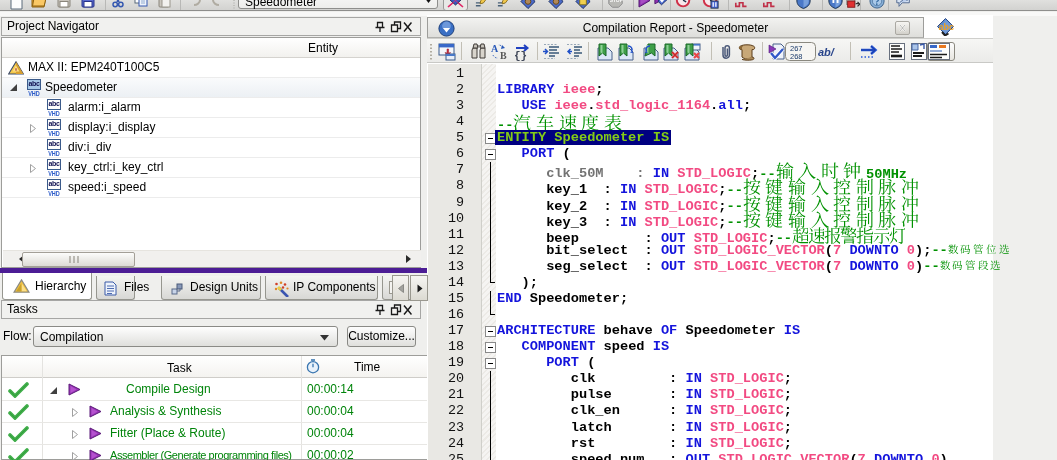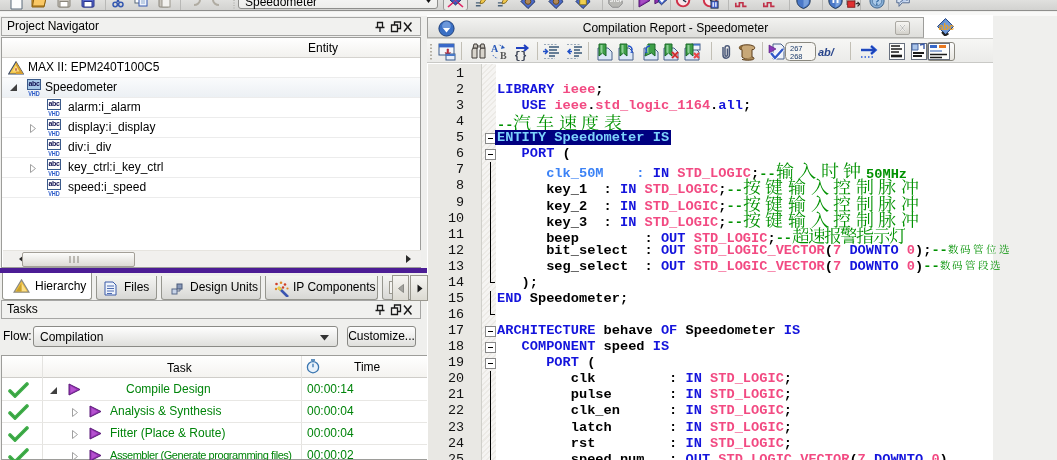--- a/index.html
+++ b/index.html
@@ -44,21 +44,21 @@
 #etb{position:absolute;left:0;top:23px;right:0;height:25px;background:linear-gradient(#f6f6f4,#ebebe9);border-bottom:1px solid #c9c9c6;border-top:1px solid #cfcfcc}
 .ebtn{position:absolute;top:3px;width:20px;height:19px}
 .esep{position:absolute;top:3px;width:1px;height:18px;background:#c2bfb5}
 
 #gutter{position:absolute;left:1px;top:49px;bottom:0;width:54px;background:#e9e8e4;border-right:1px solid #cfcfca}
 #foldm{position:absolute;left:55px;top:49px;bottom:0;width:14px;background:repeating-linear-gradient(135deg,#f5f4f2 0 2.5px,#eceae6 2.5px 4px)}
 #codearea{position:absolute;left:69px;top:49px;right:0;bottom:0;background:#fff}
 .num{position:absolute;right:17px;height:16px;font:13.4px "Liberation Mono",monospace;font-weight:400;color:#111;line-height:16px}
 .cl{position:absolute;left:1px;height:16px;font:13.67px "Liberation Mono",monospace;font-weight:700;line-height:16.07px;white-space:pre;letter-spacing:0}
 .cl span{display:inline}
-.hl{background:#000080;color:#7dd3fc;margin-left:-2px;padding:0 2px}
+.hl{background:#000080;color:#84cc16;margin-left:-2px;padding:0 2px}
 .cjk{display:inline-block;width:22.6px;height:18px;vertical-align:-2.8px;fill:currentColor}.cjkm{display:inline-block;width:16.1px;height:18px;vertical-align:-2.8px;fill:currentColor}.cjks{display:inline-block;width:12.7px;height:10.8px;vertical-align:-1px;fill:currentColor}
 .fbox{position:absolute;left:3px;width:11px;height:11px;border:1px solid #8a8a8a;background:#fff}
 .fbox .fm{position:absolute;left:2px;top:4px;width:5px;height:1px;background:#000}
 .fline{position:absolute;left:8px;width:1px;background:#000}
 .fcorner{position:absolute;left:8px;width:5px;height:1px;background:#000}
 svg{display:block}
 .cjk{display:inline-block}
 </style></head>
 <body>
 <svg width="0" height="0" style="position:absolute">
@@ -335,21 +335,21 @@
 
 <div class="abs" id="tabrow" style="left:0;top:268px;width:430px;height:29px;background:#efefed">
   <div class="tab active" style="left:2px;width:90px">
       <span style="position:absolute;left:32px">Hierarchy</span>
       <svg style="position:absolute;left:10px;top:6px" width="17" height="15" viewBox="0 0 19 17">
         <path d="M9.5 1L18 15H1z" fill="#f5c33c" stroke="#8a8a84" stroke-width="1.4"></path>
         <path d="M9.5 4.5L15.5 14h-6z" fill="#fce08a"></path>
         <path d="M9.5 4.5L3.5 14h6z" fill="#caa22c"></path>
       </svg>
     </div>
-    <div class="tab" style="left:96px;width:61px">
+    <div class="tab" style="left:96px;width:39px">
       <span style="position:absolute;left:27px">Files</span>
       <svg style="position:absolute;left:7px;top:5px" width="13" height="15" viewBox="0 0 13 15">
         <path d="M1 1h8l3 3v10H1z" fill="#eef3fb" stroke="#3a5ba8"></path>
         <path d="M3 5h7M3 7.5h7M3 10h7M3 12.5h5" stroke="#3a5ba8" stroke-width="0.9"></path>
       </svg>
     </div>
     <div class="tab" style="left:161px;width:100px">
       <span style="position:absolute;left:28px">Design Units</span>
       <svg style="position:absolute;left:9px;top:7px" width="13" height="12">
         <rect x="1" y="6" width="5" height="5" fill="#c8d4e8" stroke="#5a6b8a"></rect>
@@ -723,21 +723,21 @@
             <use href="#c1"></use>
           </svg><svg class="cjk">
             <use href="#c2"></use>
           </svg><svg class="cjk">
             <use href="#c3"></use>
           </svg><svg class="cjk">
             <use href="#c4"></use>
           </svg></span></div>
       <div class="cl" style="top:66.28px"><span class="hl">ENTITY Speedometer IS</span></div>
       <div class="cl" style="top:82.35px"><span style="color:#000000;fill:#000000">   </span><span style="color:#1414dc;fill:#1414dc">PORT</span><span style="color:#000000;fill:#000000"> (</span></div>
-      <div class="cl" style="top:98.42px"><span style="color:#3b82f6;fill:#000000">      clk_50M    : </span><span style="color:#1414dc;fill:#1414dc">IN </span><span style="color:#f24a82;fill:#f24a82">STD_LOGIC</span><span style="color:#000000;fill:#000000">;</span><span style="color:#009100;fill:#009100">--<svg class="cjk">
+      <div class="cl" style="top:98.42px"><span style="color:#737373;fill:#000000">      clk_50M    : </span><span style="color:#1414dc;fill:#1414dc">IN </span><span style="color:#f24a82;fill:#f24a82">STD_LOGIC</span><span style="color:#000000;fill:#000000">;</span><span style="color:#009100;fill:#009100">--<svg class="cjk">
             <use href="#c5"></use>
           </svg><svg class="cjk">
             <use href="#c6"></use>
           </svg><svg class="cjk">
             <use href="#c7"></use>
           </svg><svg class="cjk">
             <use href="#c8"></use>
           </svg>50MHz</span></div>
       <div class="cl" style="top:114.49px"><span style="color:#000000;fill:#000000">      key_1  : </span><span style="color:#1414dc;fill:#1414dc">IN </span><span style="color:#f24a82;fill:#f24a82">STD_LOGIC</span><span style="color:#000000;fill:#000000">;</span><span style="color:#009100;fill:#009100">--<svg class="cjk">
             <use href="#c9"></use>

